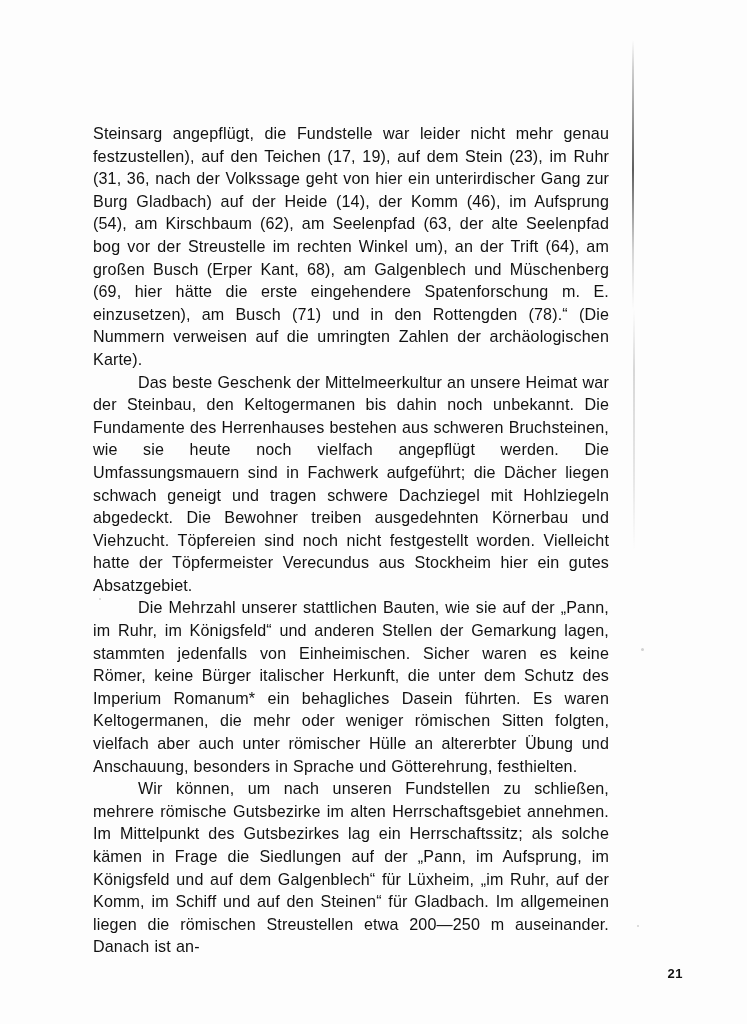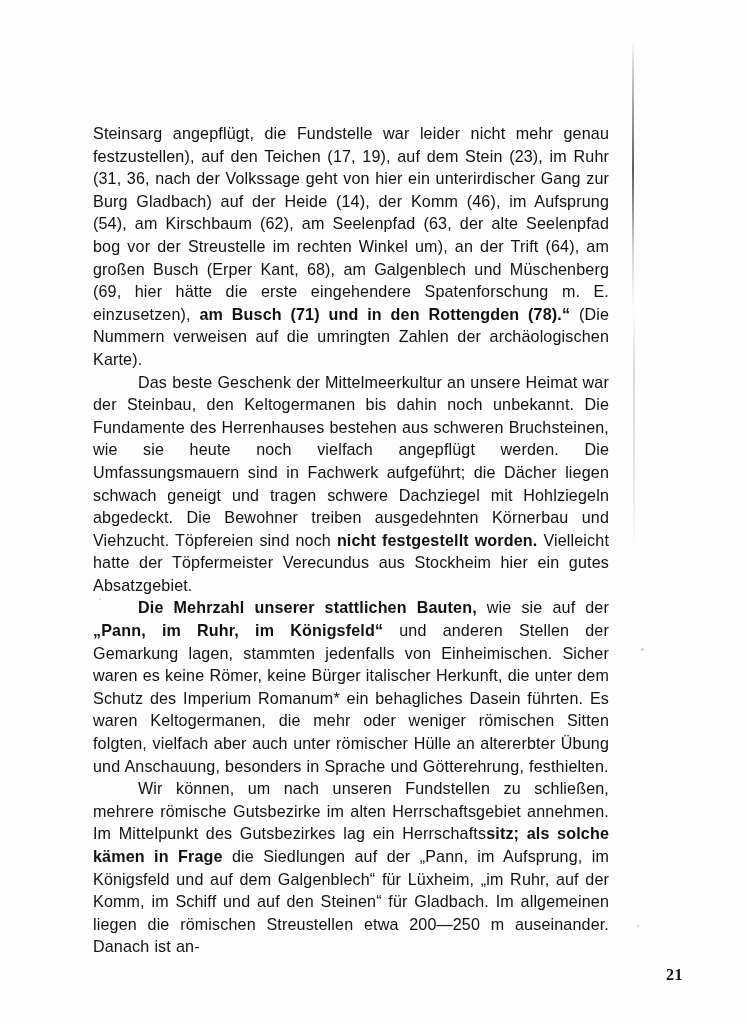--- a/index.html
+++ b/index.html
@@ -74,30 +74,30 @@
     text-indent: 45px;
   }
   
   p.para::after {
     content: "";
     display: inline-block;
     width: 100%;
   }
   p.para.nostretch::after { display: none; }
 
-  .bold { font-weight: bold; }
+  .bold { font-weight: normal; }
 
   .pagenum {
     position: absolute;
     right: 64px;
     top: 966px;
-    font-size: 16px;
+    font-size: 13px;
     font-weight: bold;
     letter-spacing: 0.5px;
-    font-family: Liberation Serif, serif;
+    font-family: Liberation Sans, sans-serif;
   }
 </style>
 </head>
 <body>
 
 <div class="page">
 
   <div class="scan-artifact"></div>
   <div class="scan-artifact b"></div>
   <div class="speck" style="left:641px; top:648px; width:3px; height:3px;"></div>

